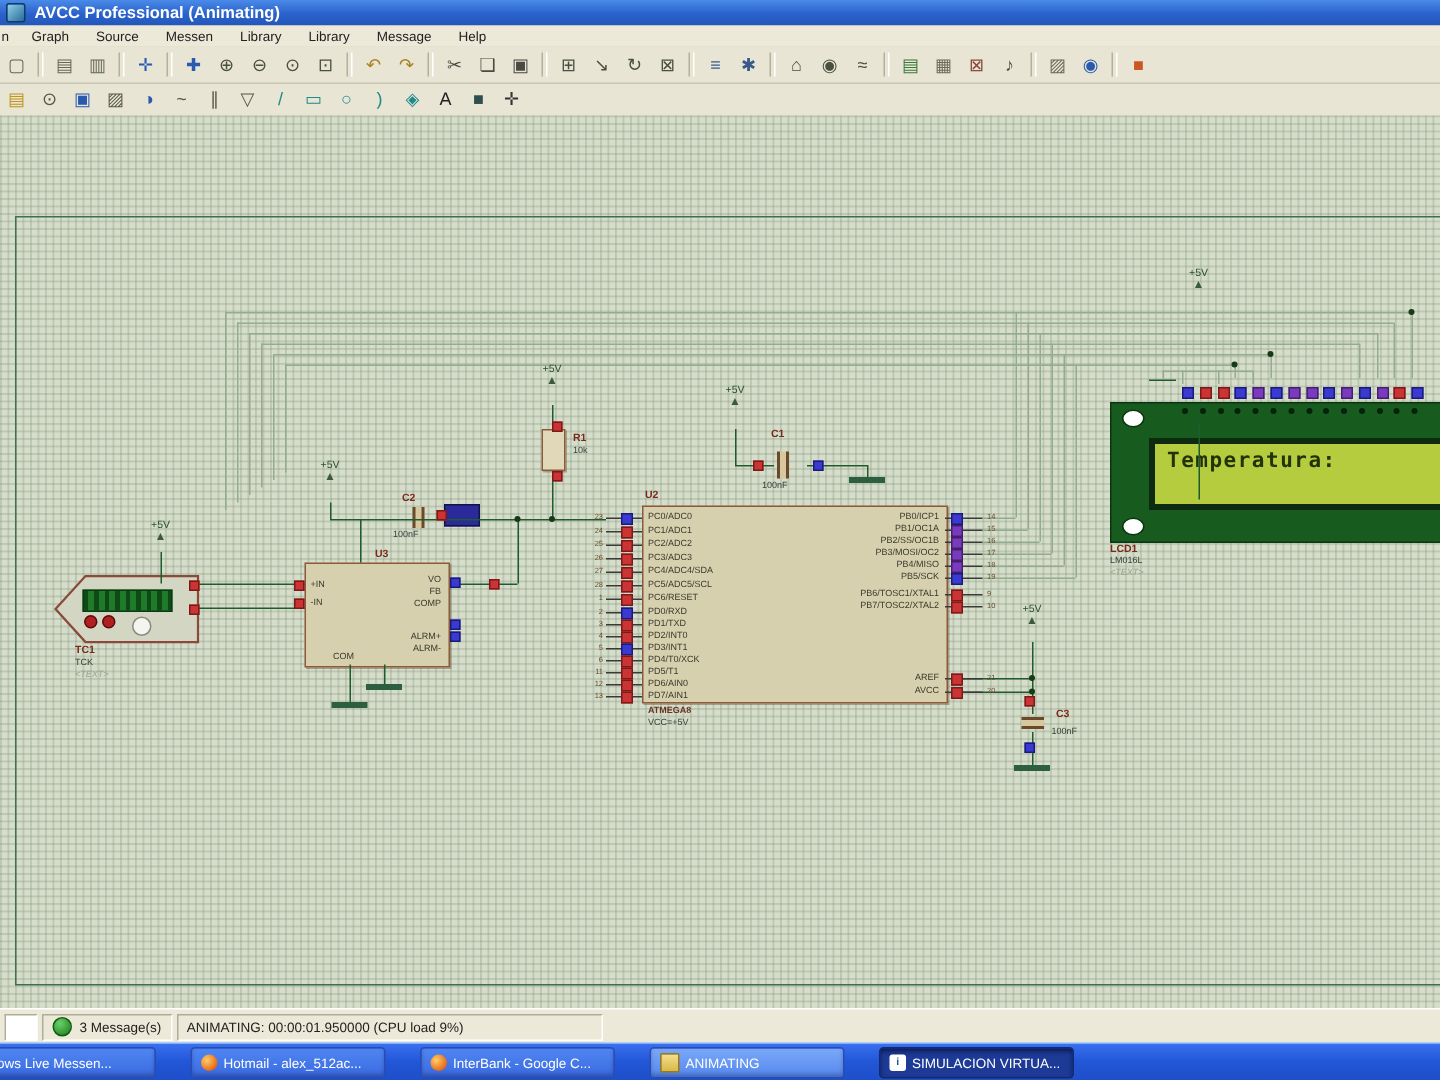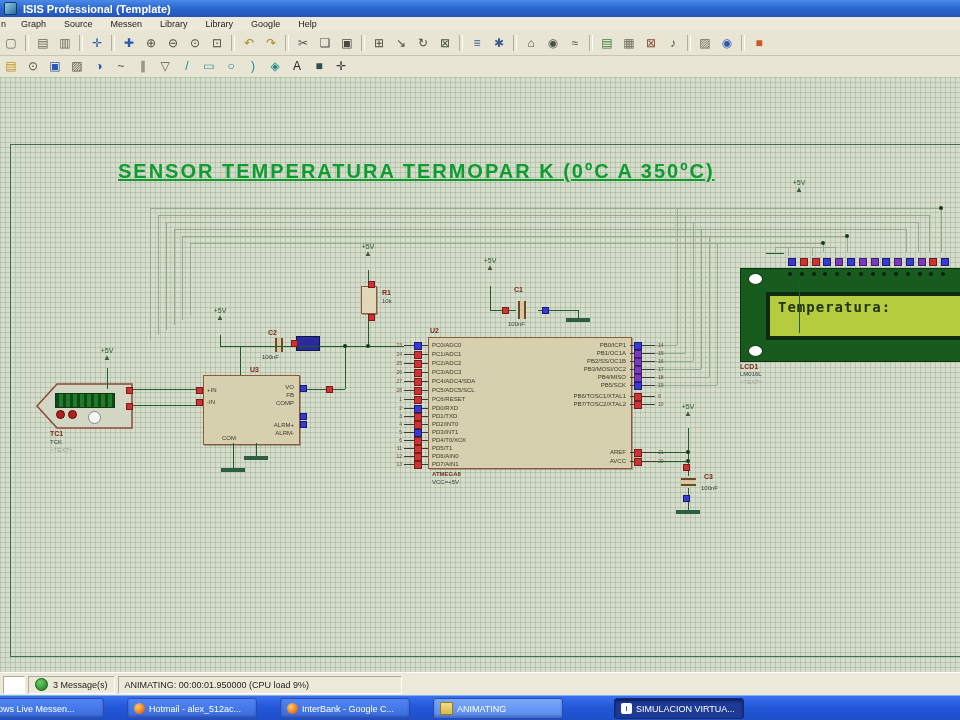--- a/index.html
+++ b/index.html
@@ -79,45 +79,45 @@
     background:radial-gradient(circle at 35% 30%,#6ad06a,#1a7a1a);border:1px solid #0e5a0e;}
   
   #taskbar{position:absolute;left:0;top:695px;width:960px;height:25px;
     background:linear-gradient(180deg,#3a6ff0 0%,#2257d8 45%,#1e4ec8 100%);
     border-top:1px solid #7db2ff;display:flex;align-items:center;}
   .tbtn{height:19px;margin-right:23px;border-radius:3px;display:flex;align-items:center;
     padding:0 6px;font-size:9px;color:#fff;white-space:nowrap;overflow:hidden;
     background:linear-gradient(180deg,#4f86f2,#3a6ae0);border:1px solid #2a4cb0;
     box-shadow:inset 0 -2px 3px rgba(0,0,30,.25);}
   .tbtn.light{background:linear-gradient(180deg,#7aa8f8,#5588ee);}
-  .tbtn.pressed{background:#1c3a96;border-color:#142a6e;box-shadow:inset 0 2px 3px rgba(0,0,30,.5);margin-left:28px;}
+  .tbtn.pressed{background:#1c3a96;border-color:#142a6e;box-shadow:inset 0 2px 3px rgba(0,0,30,.5);}
   .ticon{width:11px;height:11px;margin-right:4px;flex:0 0 auto;}
   .ticon.firefox{border-radius:50%;background:radial-gradient(circle at 35% 35%,#ffcf6a,#e86a1a 70%,#9a3a0a);}
   .ticon.folder{background:linear-gradient(#f5de8a,#d8b84a);border:1px solid #9a7a1a;border-radius:1px;}
   .ticon.isis{background:#fff;border-radius:2px;display:flex;align-items:center;justify-content:center;
     font-size:7px;color:#1a5a9a;font-weight:bold;}
 </style>
 </head>
 <body>
 
 <div id="app">
 
   <div id="titlebar">
     <span class="appicon"></span>
-    <span>ISIS Professional (Template)</span>
+    <span>AVCC Professional (Animating)</span>
   </div>
 
   <div id="menubar">
       <div class="mi">n</div>
       <div class="mi">Graph</div>
       <div class="mi">Source</div>
       <div class="mi">Messen</div>
       <div class="mi">Library</div>
       <div class="mi">Library</div>
-      <div class="mi">Google</div>
+      <div class="mi">Message</div>
       <div class="mi">Help</div>
     </div>
 
   <div id="toolbar-main" class="toolbar">
       <div class="tbi" style="color: rgb(102, 105, 90);">▢</div>
       <div class="tbsep"></div>
       <div class="tbi" style="color: rgb(102, 105, 90);">▤</div>
       <div class="tbi" style="color: rgb(102, 105, 90);">▥</div>
       <div class="tbsep"></div>
       <div class="tbi" style="color: rgb(42, 90, 176);">✛</div>
@@ -171,21 +171,20 @@
       <div class="tbi" style="color: rgb(31, 138, 138);">○</div>
       <div class="tbi" style="color: rgb(31, 138, 138);">)</div>
       <div class="tbi" style="color: rgb(31, 138, 138);">◈</div>
       <div class="tbi" style="color: rgb(34, 34, 34);">A</div>
       <div class="tbi" style="color: rgb(47, 79, 79);">■</div>
       <div class="tbi" style="color: rgb(51, 51, 51);">✛</div>
     </div>
 
   <div id="canvas">
     <div id="sheet-border"></div>
-    <div id="sheet-title">SENSOR TEMPERATURA TERMOPAR  K    (0ºC  A 350ºC)</div>
 
     <svg style="position:absolute;left:35px;top:303px" width="100" height="52">
       <polygon points="2,26 22,4 97,4 97,48 22,48" fill="#d2d6c2" stroke="#8a4a3a" stroke-width="1.5"></polygon>
     </svg>
     <div id="tc-display"></div>
     <div class="knob" style="left:56px;top:333px;width:7px;height:7px;background:#b02020;border:1px solid #5a0a0a;"></div>
     <div class="knob" style="left:68px;top:333px;width:7px;height:7px;background:#b02020;border:1px solid #5a0a0a;"></div>
     <div class="knob" style="left:88px;top:334px;width:11px;height:11px;background:#f4f4f0;border:1px solid #8a8a80;"></div>
     <div class="reflbl" style="left:50px;top:353px;">TC1</div>
     <div class="vallbl" style="left:50px;top:362px;">TCK</div>

